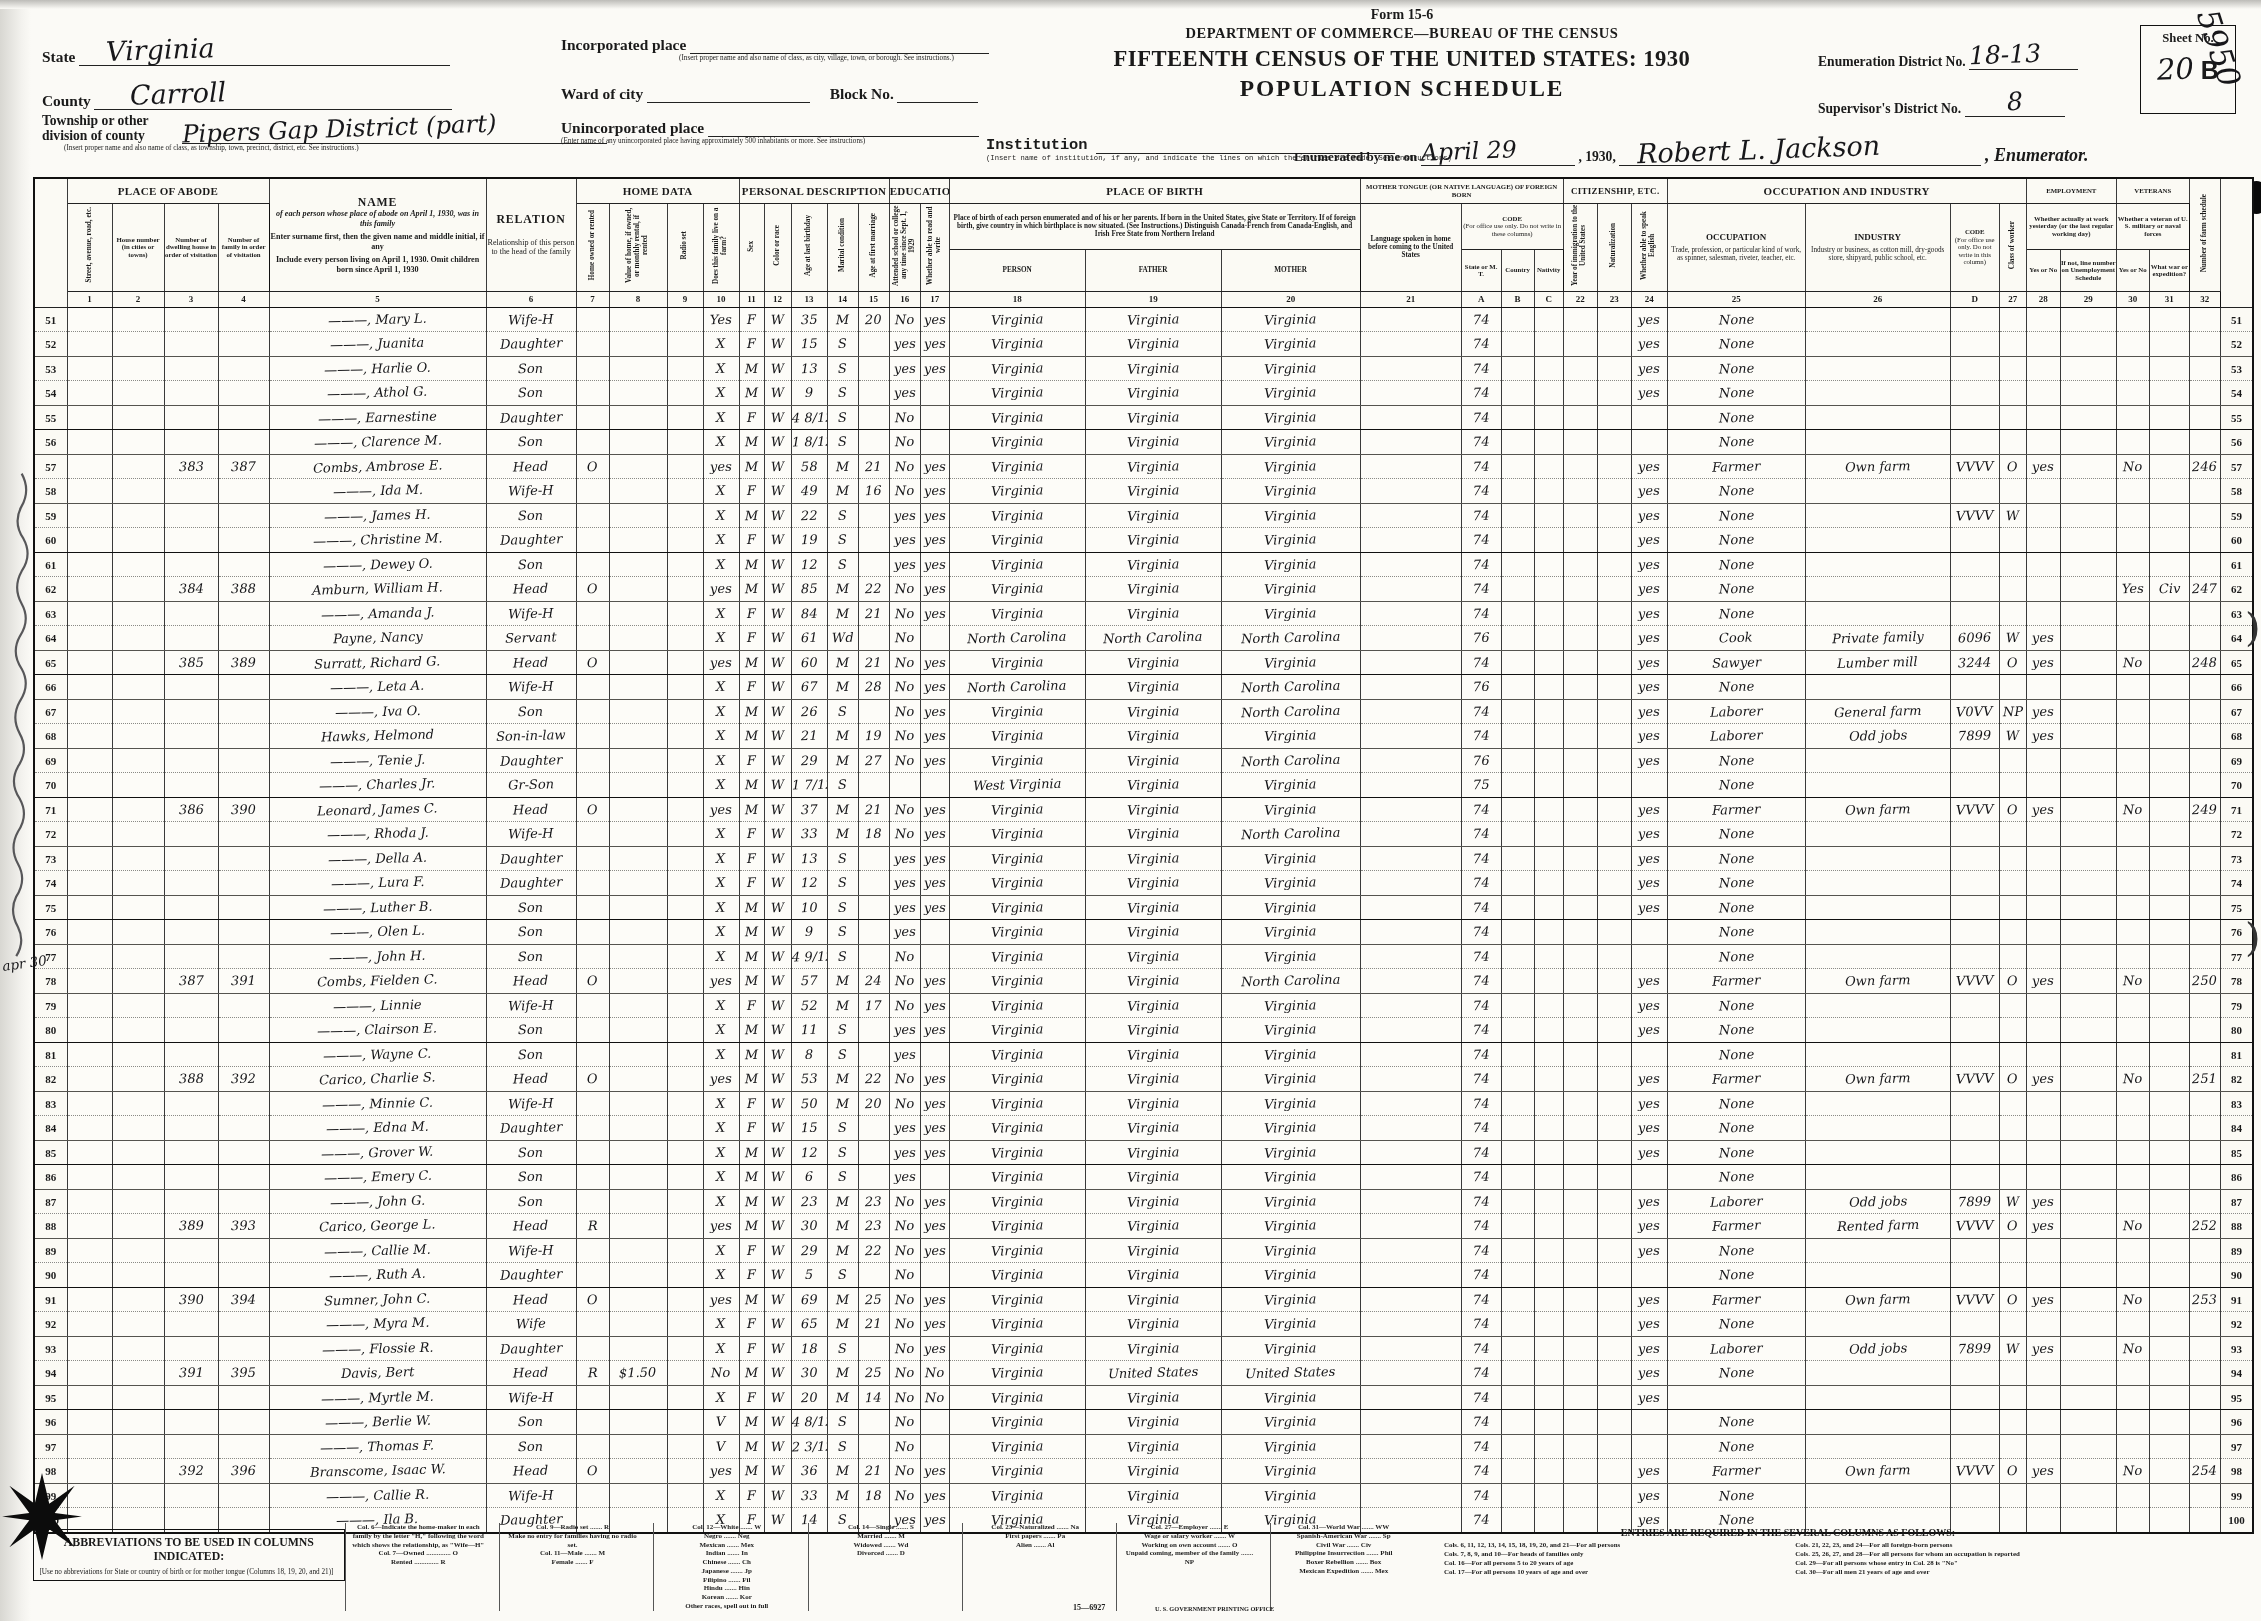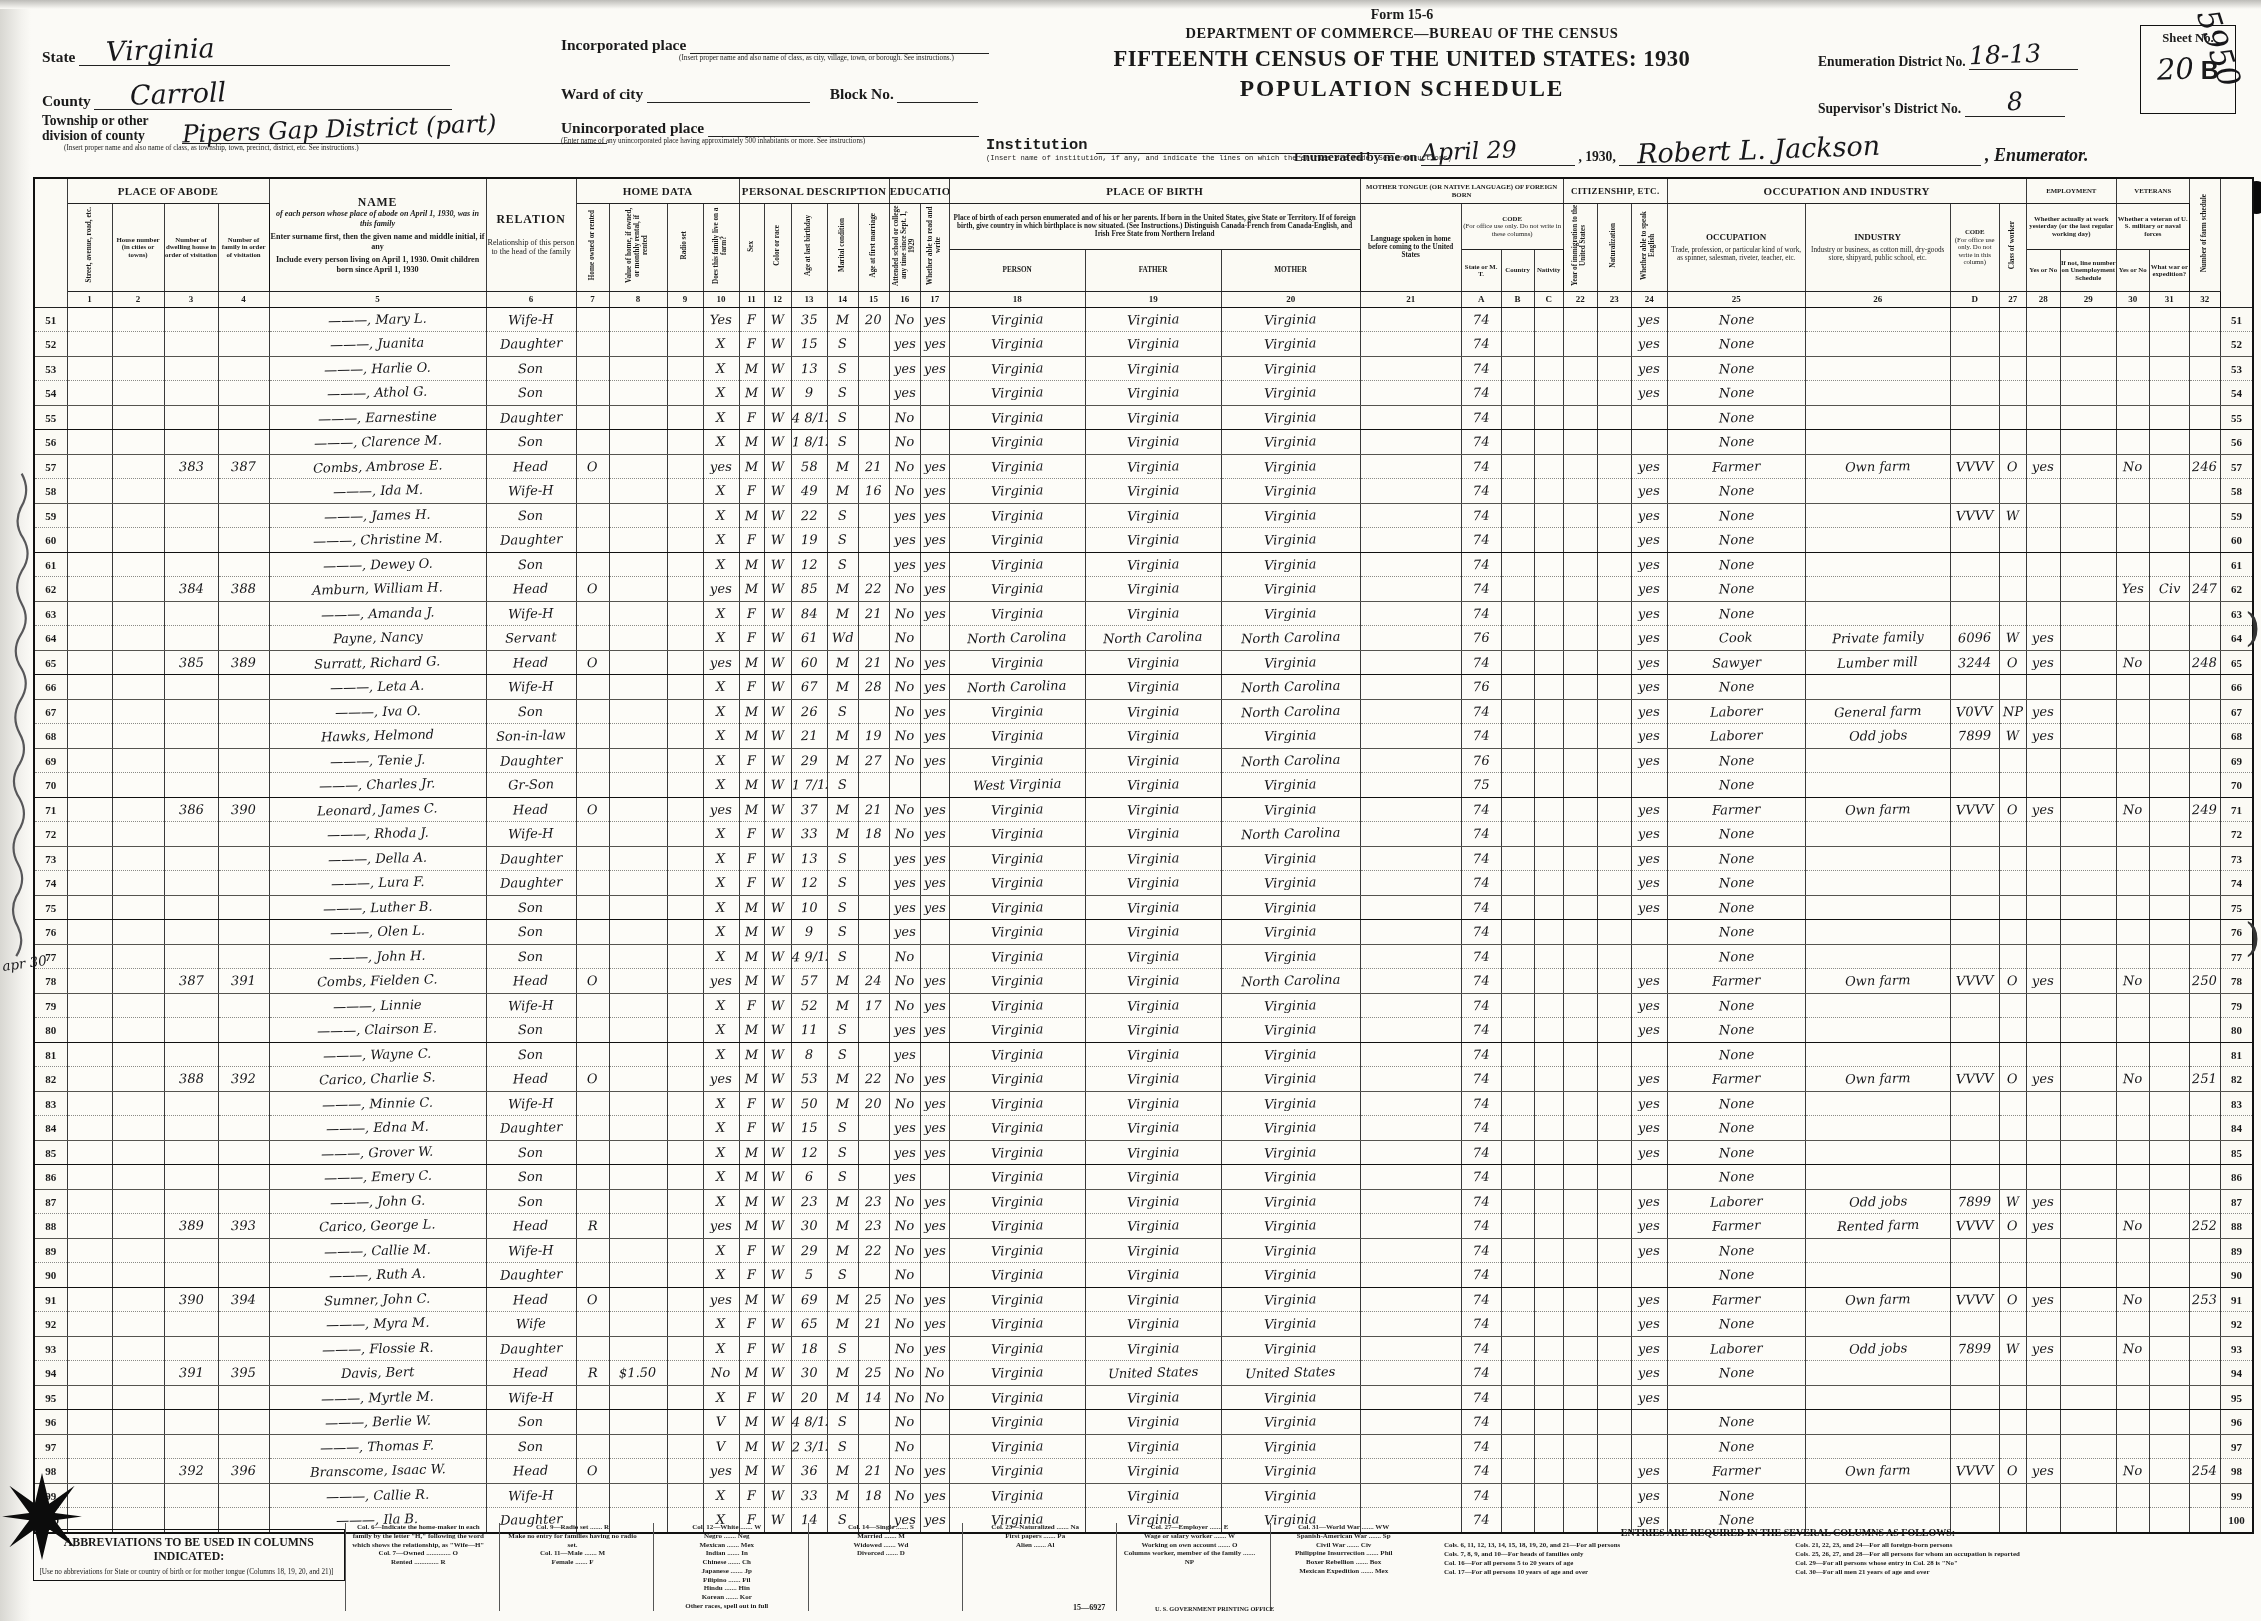--- a/index.html
+++ b/index.html
@@ -2356,21 +2356,21 @@
         </div>
         <div class="fgroup">
           <div class="fline">Col. 23—Naturalized ....... Na</div>
           <div class="fline">First papers ....... Pa</div>
           <div class="fline">Alien ....... Al</div>
         </div>
         <div class="fgroup">
           <div class="fline">Col. 27—Employer ....... E</div>
           <div class="fline">Wage or salary worker ....... W</div>
           <div class="fline">Working on own account ....... O</div>
-          <div class="fline">Columns worker, member of the family ....... NP</div>
+          <div class="fline">Unpaid coming, member of the family ....... NP</div>
         </div>
         <div class="fgroup">
           <div class="fline">Col. 31—World War ....... WW</div>
           <div class="fline">Spanish-American War ....... Sp</div>
           <div class="fline">Civil War ....... Civ</div>
           <div class="fline">Philippine Insurrection ....... Phil</div>
           <div class="fline">Boxer Rebellion ....... Box</div>
           <div class="fline">Mexican Expedition ....... Mex</div>
         </div>
       </div>

